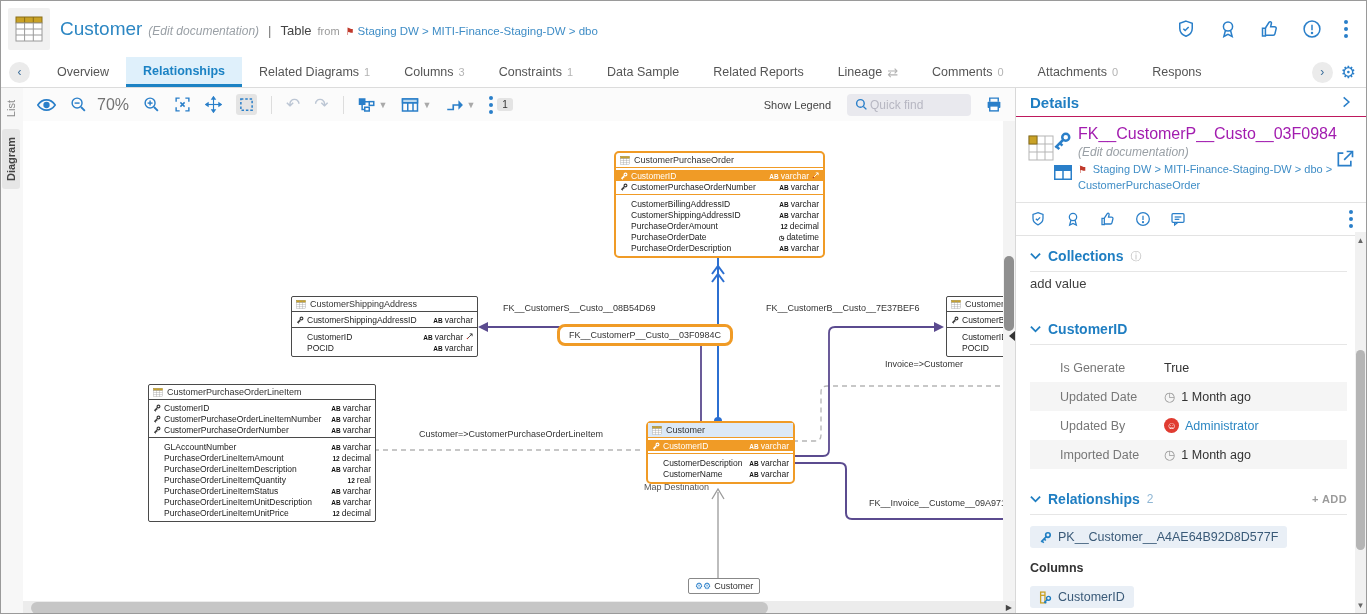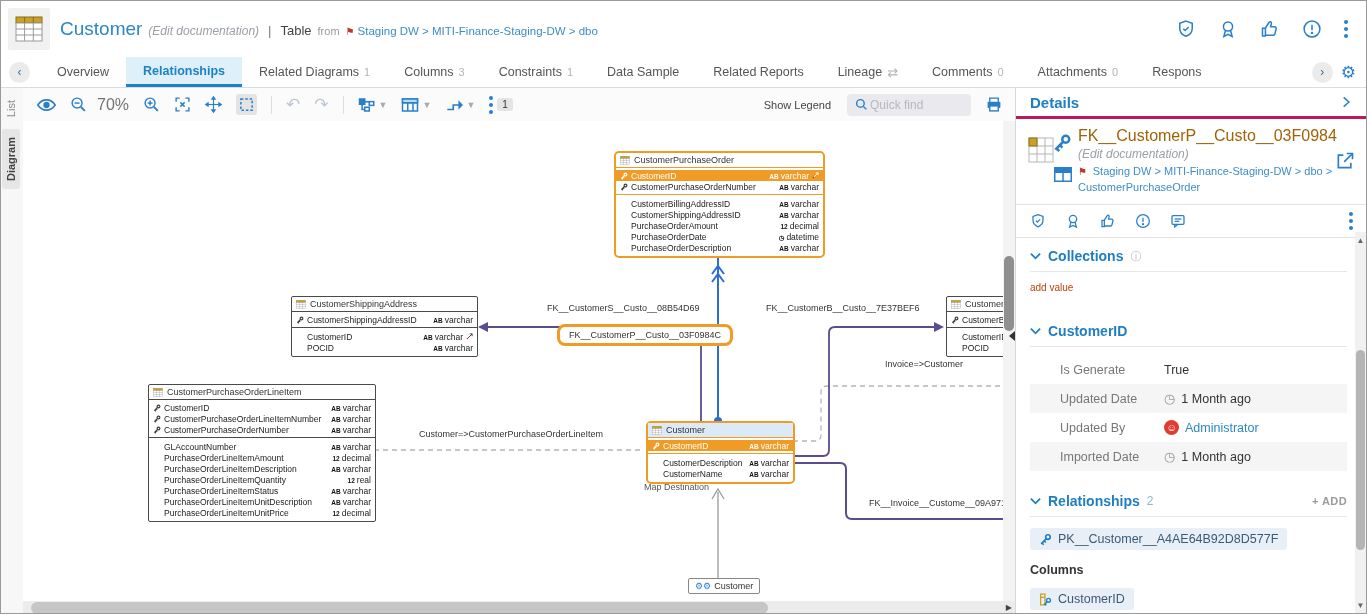--- a/index.html
+++ b/index.html
@@ -70,39 +70,39 @@
   #map-node{position:absolute;background:#fff;border:1px solid #888;border-radius:2px;display:flex;align-items:center;gap:3px;padding:2px 6px;font-size:9px;color:#333;}
   .gearblue{color:#2a7fc9;font-size:9px;}
   
   #vscroll{position:absolute;right:0;top:0;width:12px;height:494px;background:#f3f3f3;}
   #vscroll .thumb{position:absolute;left:1px;width:10px;top:135px;height:75px;background:#8f8f8f;border-radius:5px;}
   #hscroll{position:absolute;left:0;bottom:0;width:992px;height:14px;background:#ececec;}
   #hscroll .thumb{position:absolute;top:1px;height:12px;left:8px;width:737px;background:#c6c6c6;border-radius:6px;}
   #hscroll .arrow{position:absolute;right:3px;top:2px;color:#444;font-size:8px;}
   
   #details{position:absolute;left:1014px;top:87px;width:351px;height:527px;background:#fff;border-left:1px solid #d8d8d8;}
-  #details-header{height:28px;display:flex;align-items:center;border-bottom:3px solid #be185d;padding:0 14px;}
+  #details-header{height:28px;display:flex;align-items:center;border-bottom:1px solid #be185d;padding:0 14px;}
   #details-title{color:#1f7ec2;font-weight:bold;font-size:15px;}
   #details-collapse{margin-left:auto;cursor:pointer;}
   #entity-block{display:flex;padding:8px 12px 8px 12px;border-bottom:1px solid #e3e3e3;}
   #entity-icon{width:42px;height:44px;position:relative;flex:none;margin-top:8px;}
   #entity-text{margin-left:8px;min-width:0;}
-  #entity-name{color:#a16207;font-size:16px;white-space:nowrap;}
+  #entity-name{color:#a21caf;font-size:16px;white-space:nowrap;}
   #entity-edit{color:#9aa0a6;font-style:italic;font-size:12px;margin-top:2px;}
   #entity-crumb{color:#3f8dc6;font-size:11px;margin-top:3px;line-height:1.45;width:262px;}
   #entity-open{flex:none;align-self:center;cursor:pointer;}
   #entity-actions{display:flex;align-items:center;gap:19px;padding:7px 14px;border-bottom:1px solid #e3e3e3;}
   #entity-actions .kebab{margin-left:auto;}
   #panel-body{position:absolute;left:0;top:143px;right:12px;bottom:0;overflow:hidden;padding:0 2px 0 14px;}
   .section-h{display:flex;align-items:center;gap:7px;margin-top:17px;color:#1f7ec2;font-weight:bold;font-size:14px;}
   .section-h .cnt{color:#8fb6d4;font-weight:normal;font-size:12px;}
   .section-h .info{color:#b9b9b9;font-size:11px;font-weight:normal;}
   .section-h .add{margin-left:auto;color:#9b9b9b;font-size:11px;letter-spacing:.4px;cursor:pointer;margin-right:6px;}
   .section-rule{height:1px;background:#e6e6e6;margin-top:7px;margin-right:6px;}
-  #add-value{font-size:10px;color:#c2410c;margin-top:10px;cursor:text;}
+  #add-value{font-size:13px;color:#404040;margin-top:4px;cursor:text;}
   #attr-rows{margin-top:8px;margin-right:6px;}
   .attr-row{display:flex;align-items:center;height:29px;font-size:12.5px;padding:0 6px;}
   .attr-row:nth-child(even){background:#f5f5f5;}
   .attr-row .al{width:104px;color:#777;flex:none;margin-left:24px;}
   .attr-row .av{color:#333;display:flex;align-items:center;gap:6px;}
   .attr-row .av.link{color:#2d87c3;cursor:pointer;}
   .clock-ic{color:#9a9a9a;font-size:13px;}
   .user-ic{width:15px;height:15px;border-radius:50%;background:#e03c31;color:#fff;display:inline-flex;align-items:center;justify-content:center;font-size:10px;}
   .chip{display:inline-flex;align-items:center;gap:6px;background:#e9eff6;border-radius:3px;padding:4px 9px;font-size:12.5px;color:#3a5a78;margin-top:11px;cursor:pointer;}
   #columns-label{font-weight:bold;color:#333;font-size:12.5px;margin-top:13px;}
@@ -337,21 +337,21 @@
       <path d="M695 458 V 371" stroke="#9a9a9a" stroke-width="1.3" fill="none"></path>
       <polyline points="689,378 695,368 701,378" stroke="#9a9a9a" stroke-width="1.3" fill="none"></polyline>
 
       <path d="M695 300 V 135" stroke="#2c6fd1" stroke-width="2" fill="none"></path>
       <polyline points="689,153 695,145 701,153" stroke="#2c6fd1" stroke-width="2" fill="none"></polyline>
       <polyline points="689,161 695,153 701,161" stroke="#2c6fd1" stroke-width="2" fill="none"></polyline>
       <circle cx="695" cy="133" r="4" fill="#2c6fd1"></circle>
       <circle cx="695" cy="300" r="4" fill="#2c6fd1"></circle>
     </svg>
 
-    <div class="edge-label" style="left:505px;top:182px;padding-left:19px;">FK__CustomerS__Custo__08B54D69</div>
+    <div class="edge-label" style="left:461px;top:182px;padding-left:19px;">FK__CustomerS__Custo__08B54D69</div>
     <div class="edge-label" style="left:743px;top:182px;">FK__CustomerB__Custo__7E37BEF6</div>
     <div id="fk-selected-box" style="left:534px;top:203px;text-align:center;">FK__CustomerP__Custo__03F0984C</div>
     <div class="edge-label" style="left:862px;top:238px;">Invoice=&gt;Customer</div>
     <div class="edge-label" style="left:396px;top:308px;">Customer=&gt;CustomerPurchaseOrderLineItem</div>
     <div class="edge-label" style="left:846px;top:377px;">FK__Invoice__Custome__09A971A2</div>
     <div class="edge-label" style="left:621px;top:361px;color:#555;">Map Destination</div>
 
     <div id="map-node" style="left:665px;top:457px;">
       <span class="gearblue ni">⚙⚙</span>
       <span>Customer</span>

